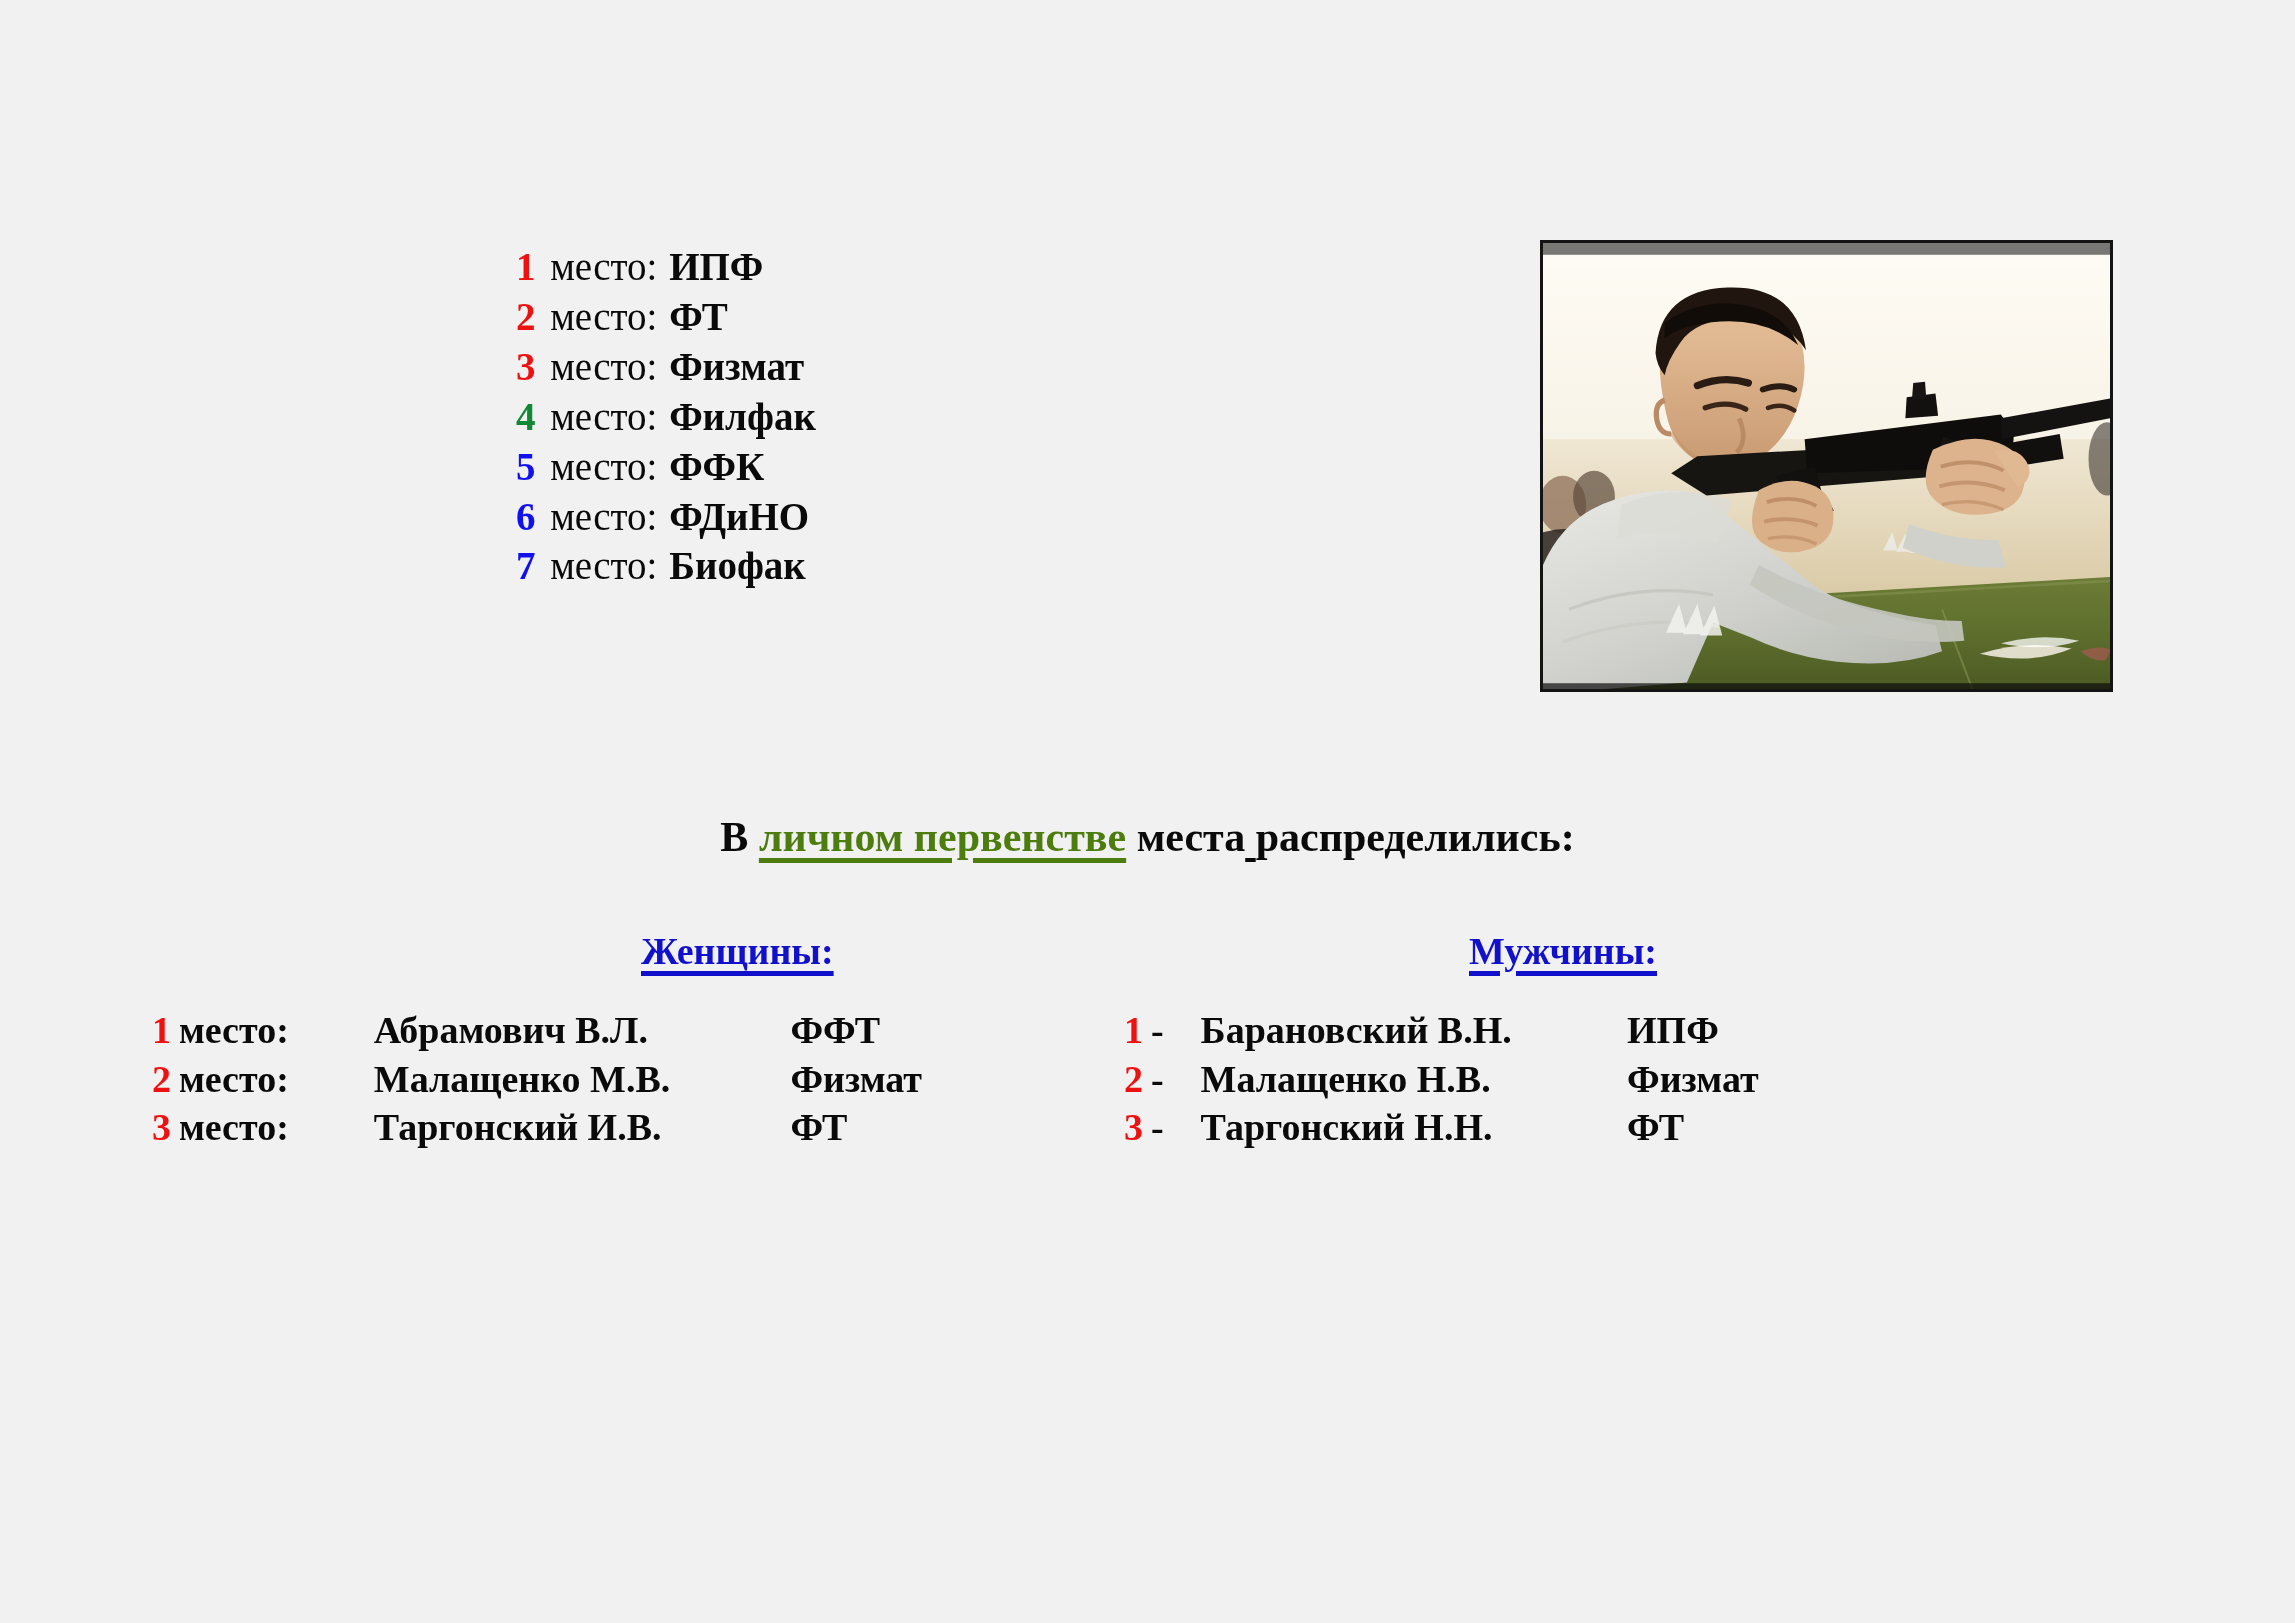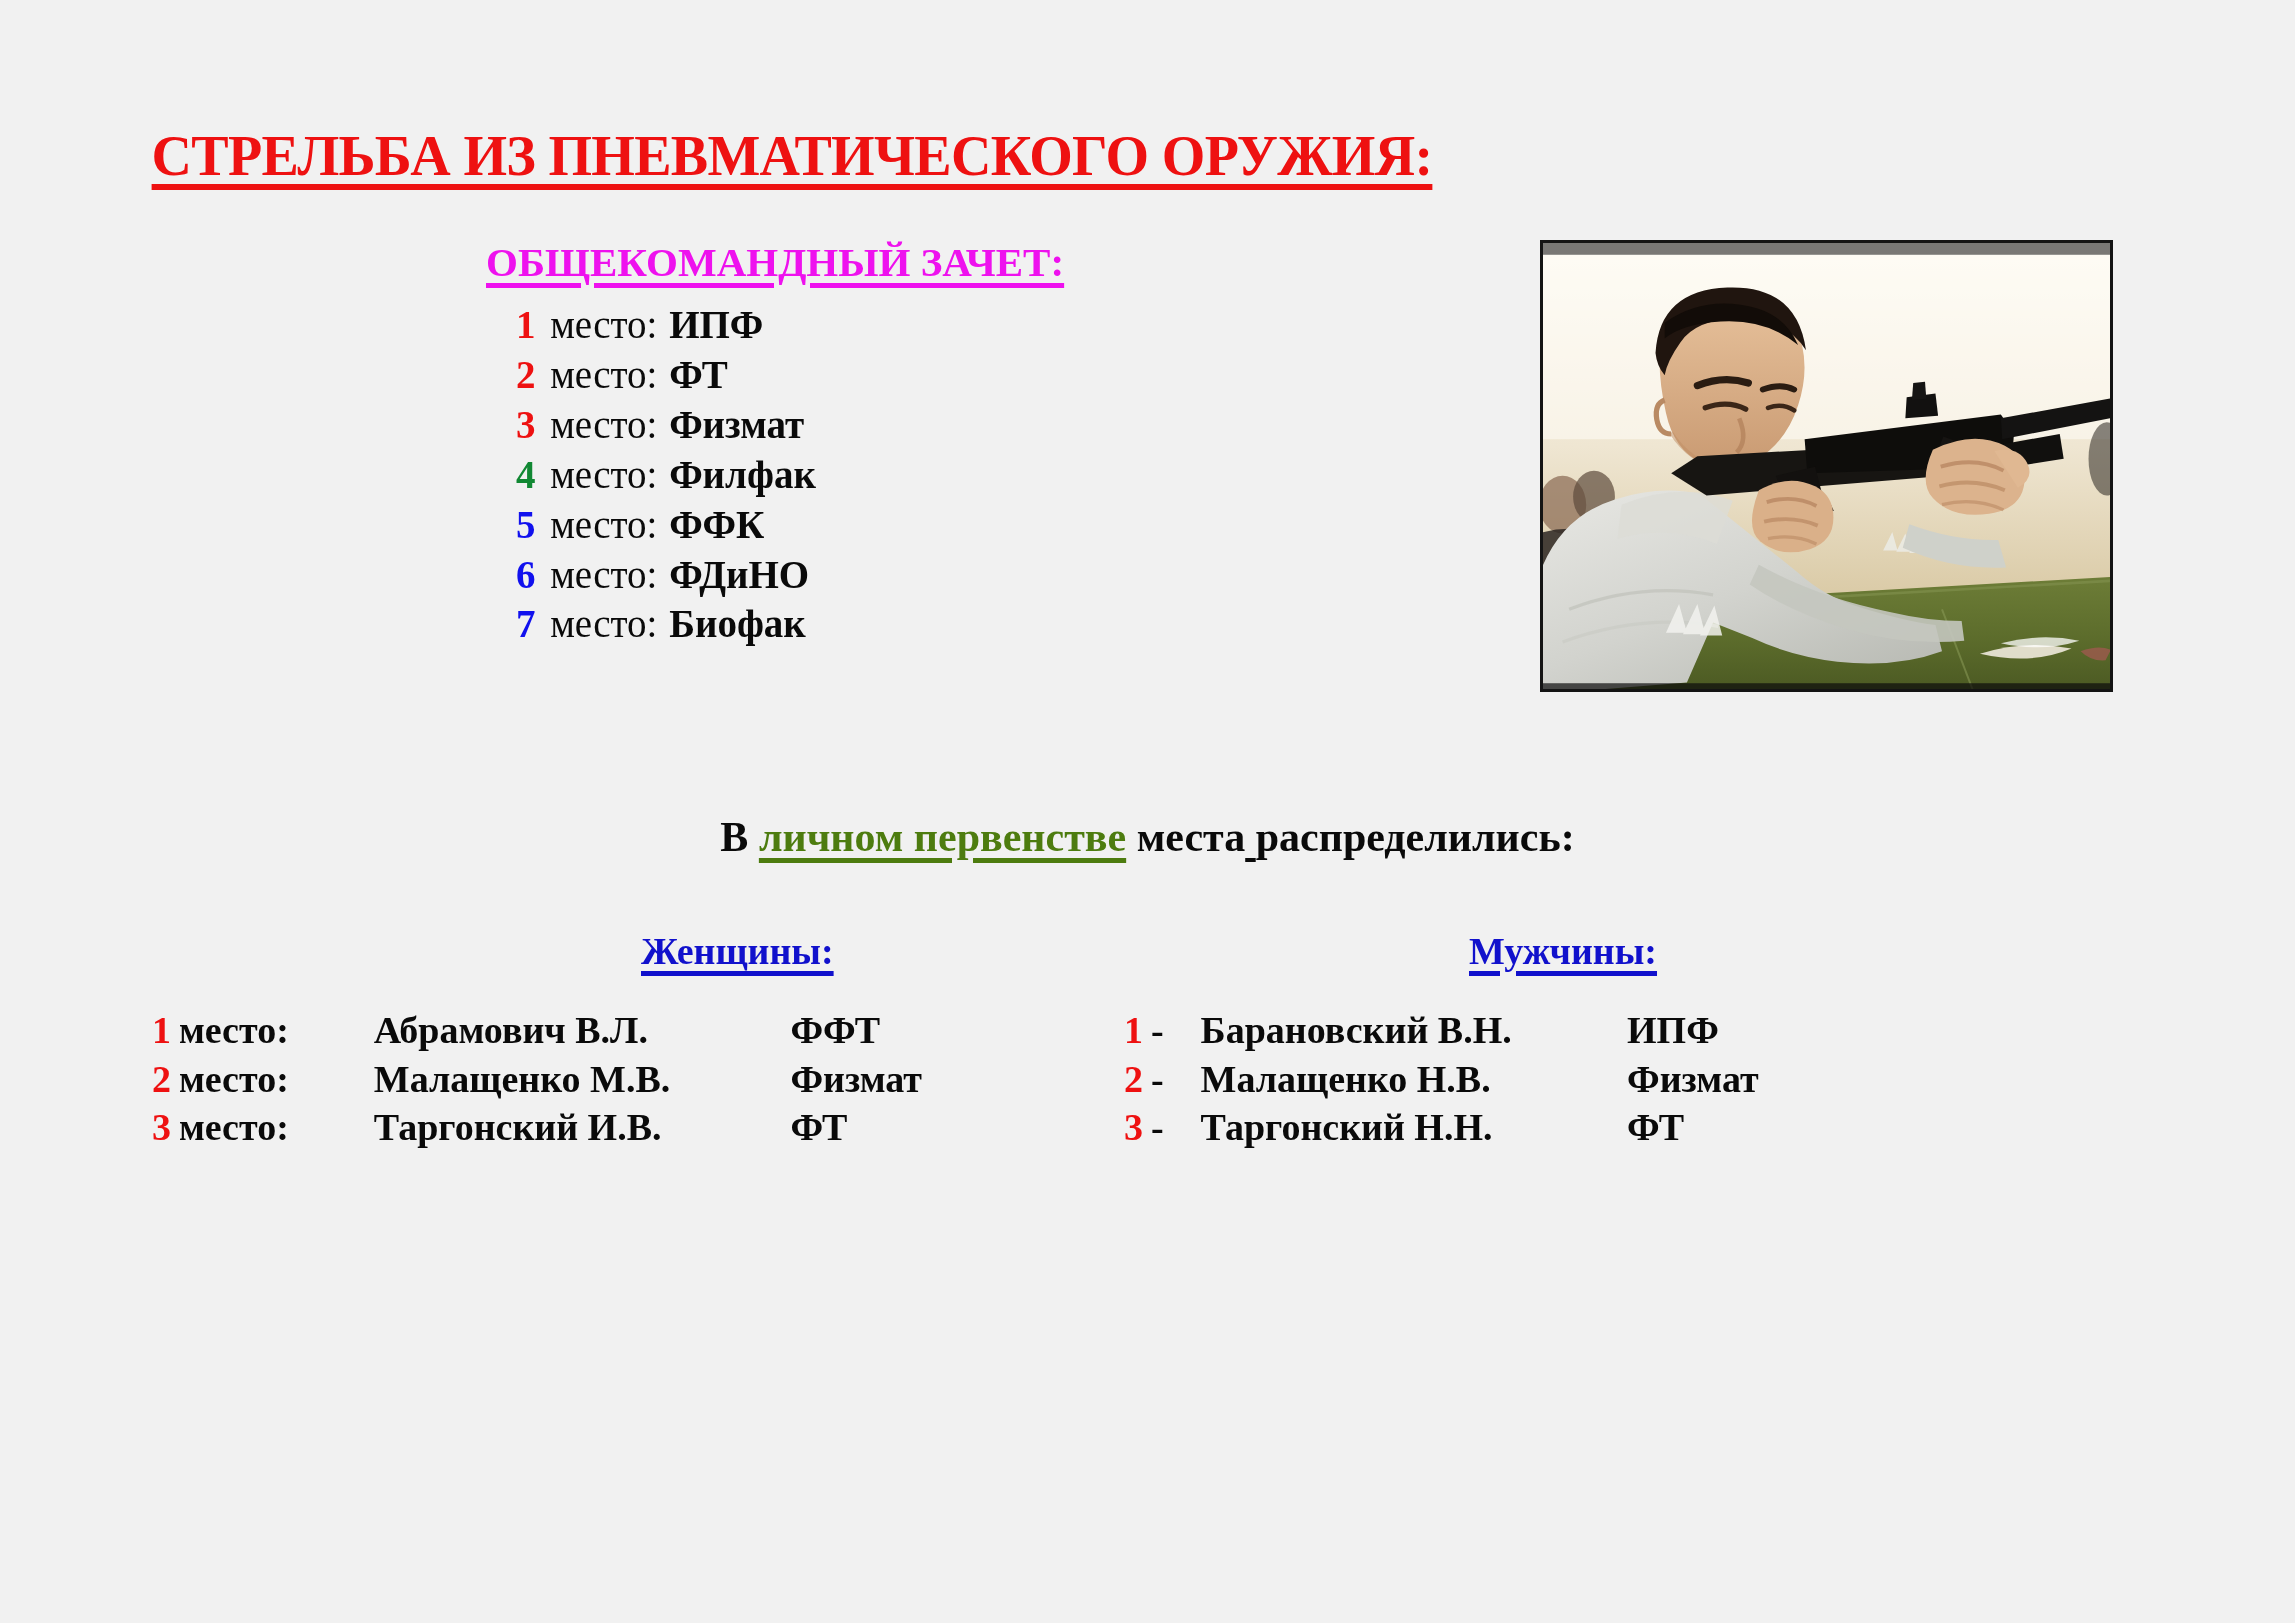--- a/index.html
+++ b/index.html
@@ -161,24 +161,22 @@
   .cell-name  { padding-right: 23.6px !important; margin-left: 32px; }
   #men-table .cell-name { padding-right: 27.5px !important; }
   #women-table .cell-name { min-width: 393px; }
   #men-table   .cell-name { min-width: 399px; }
 </style>
 </head>
 <body>
 
 <div class="slide">
 
-  <div class="slide-title">СТРЕЛЬБА ИЗ ПНЕВМАТИЧЕСКОГО ОРУЖИЯ:</div>
 
   <div class="team-block">
-    <div class="team-heading">ОБЩЕКОМАНДНЫЙ ЗАЧЕТ:</div>
     <ul class="team-list" id="team-list">
         <li class="team-row">
           <span class="team-rank" style="color: rgb(238, 17, 17);">1</span>
           <span class="team-place-word">место:</span>
           <span class="team-fac">ИПФ</span>
         </li>
         <li class="team-row">
           <span class="team-rank" style="color: rgb(238, 17, 17);">2</span>
           <span class="team-place-word">место:</span>
           <span class="team-fac">ФТ</span>

